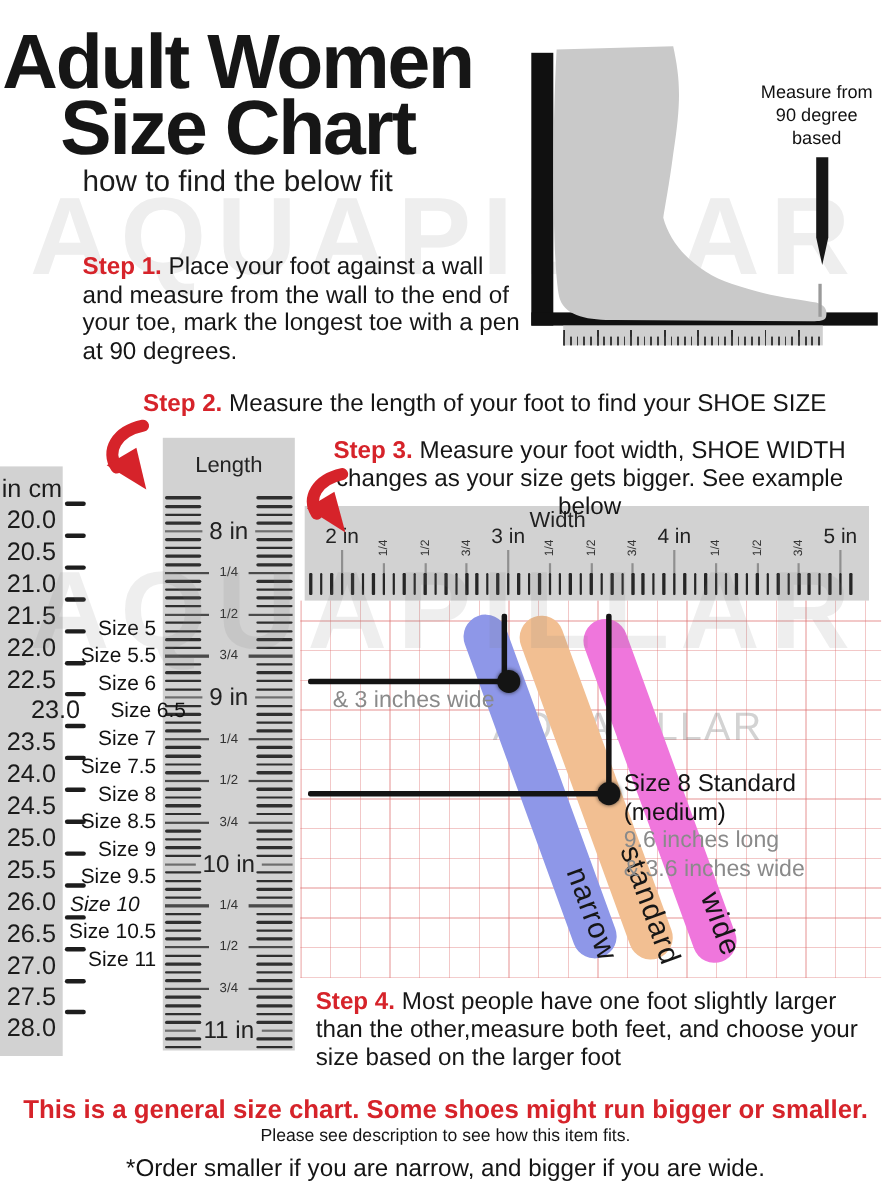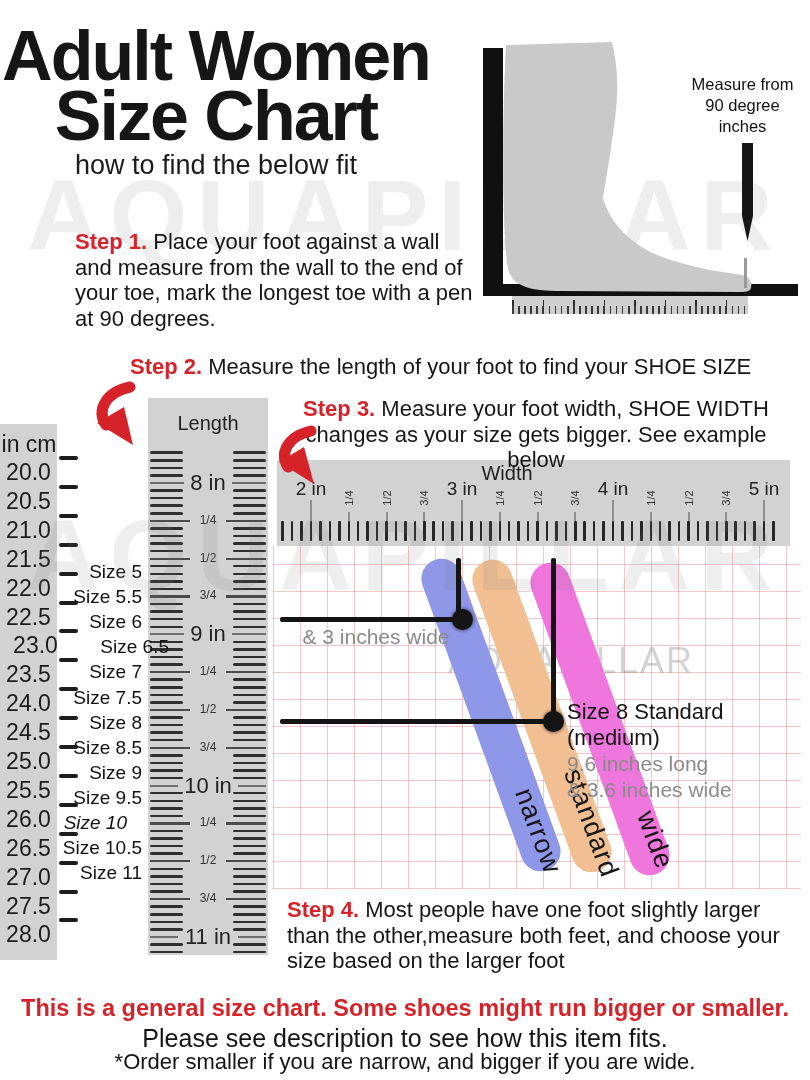--- a/index.html
+++ b/index.html
@@ -67,41 +67,41 @@
   .callout{position:absolute;z-index:9;}
   .ctitle{font-size:22px;color:#141414;line-height:26px;}
   .csub{font-size:21px;color:#8a8a8a;line-height:25.5px;}
   #callout1{left:286px;top:624px;width:180px;text-align:center;}
   #callout2{left:567px;top:699px;width:245px;text-align:left;}
   
   #arrows{left:0;top:0;z-index:6;pointer-events:none;}
   
   .footer{left:0;width:810px;text-align:center;z-index:6;}
   #f1{top:995px;font-size:23.5px;font-weight:bold;color:#d6232a;}
-  #f2{top:1024px;font-size:25px;color:#141414;}
+  #f2{top:1024px;font-size:16px;color:#141414;}
   #f3{top:1049px;font-size:22px;color:#141414;}
 </style>
 </head>
 <body>
 
 <div class="canvas">
 
   <div class="wm" id="wm1">AQUAPILLAR</div>
 
   <div class="abs title"><span>Adult Women</span><br><span>Size Chart</span></div>
   <div class="abs subtitle">how to find the below fit</div>
 
   <svg class="abs" id="footsvg" width="350" height="290" viewBox="0 0 350 290">
     <rect x="23" y="28" width="20" height="248" fill="#101010"></rect>
     <rect x="23" y="264" width="315" height="12" fill="#101010"></rect>
     <path fill="#c9c9c9" d="M46 25 L152 22 C158 50 160 70 152 120 C148 150 145 165 143 178 C150 205 175 228 205 238 C240 250 265 252 282 255 C291 258 292 262 291 268 C290 272 285 272 278 272 L100 271 C75 271 55 268 49 252 C43 235 41 120 46 25 Z"></path>
     <path fill="#161616" d="M282 123 H293 V196 L287.5 221 L282 196 Z"></path>
     <rect x="284" y="238" width="3" height="30" fill="#9a9a9a"></rect>
   </svg>
-  <div class="abs caption"><span>Measure from</span><br><span>90 degree</span><br><span>inches</span></div>
+  <div class="abs caption"><span>Measure from</span><br><span>90 degree</span><br><span>based</span></div>
   <div class="abs" id="footruler"></div>
 
   <div class="abs step" id="step1"><span class="steplabel">Step 1.</span><span> Place your foot against a wall and measure from the wall to the end of your toe, mark the longest toe with a pen at 90 degrees.</span></div>
   <div class="abs step" id="step2"><span class="steplabel">Step 2.</span><span> Measure the length of your foot to find your SHOE SIZE</span></div>
   <div class="abs step" id="step3"><span class="steplabel">Step 3.</span><span> Measure your foot width, SHOE WIDTH changes as your size gets bigger. See example below</span></div>
   <div class="abs step" id="step4"><span class="steplabel">Step 4.</span><span> Most people have one foot slightly larger than the other,measure both feet, and choose your size based on the larger foot</span></div>
 
   <div class="abs" id="cmstrip"></div>
   <div class="abs" id="scales">
       <div class="cmv" style="left: 1px; top: 431px; width: 56px;">in cm</div>
@@ -110,21 +110,21 @@
       <div class="cmv" style="left: 0px; top: 487.9px; width: 57px;">20.5</div>
       <div class="cmdash" style="left: 59px; top: 484.9px;"></div>
       <div class="cmv" style="left: 0px; top: 516.8px; width: 57px;">21.0</div>
       <div class="cmdash" style="left: 59px; top: 513.8px;"></div>
       <div class="cmv" style="left: 0px; top: 545.7px; width: 57px;">21.5</div>
       <div class="cmdash" style="left: 59px; top: 542.7px;"></div>
       <div class="cmv" style="left: 0px; top: 574.6px; width: 57px;">22.0</div>
       <div class="cmdash" style="left: 59px; top: 571.6px;"></div>
       <div class="cmv" style="left: 0px; top: 603.5px; width: 57px;">22.5</div>
       <div class="cmdash" style="left: 59px; top: 600.5px;"></div>
-      <div class="cmv" style="left: 0px; top: 632.4px; width: 71px;">23.0</div>
+      <div class="cmv" style="left: 15px; top: 632.4px; width: 71px;">23.0</div>
       <div class="cmdash" style="left: 59px; top: 629.4px;"></div>
       <div class="cmv" style="left: 0px; top: 661.3px; width: 57px;">23.5</div>
       <div class="cmdash" style="left: 59px; top: 658.3px;"></div>
       <div class="cmv" style="left: 0px; top: 690.2px; width: 57px;">24.0</div>
       <div class="cmdash" style="left: 59px; top: 687.2px;"></div>
       <div class="cmv" style="left: 0px; top: 719.1px; width: 57px;">24.5</div>
       <div class="cmdash" style="left: 59px; top: 716.1px;"></div>
       <div class="cmv" style="left: 0px; top: 748px; width: 57px;">25.0</div>
       <div class="cmdash" style="left: 59px; top: 745px;"></div>
       <div class="cmv" style="left: 0px; top: 776.9px; width: 57px;">25.5</div>

